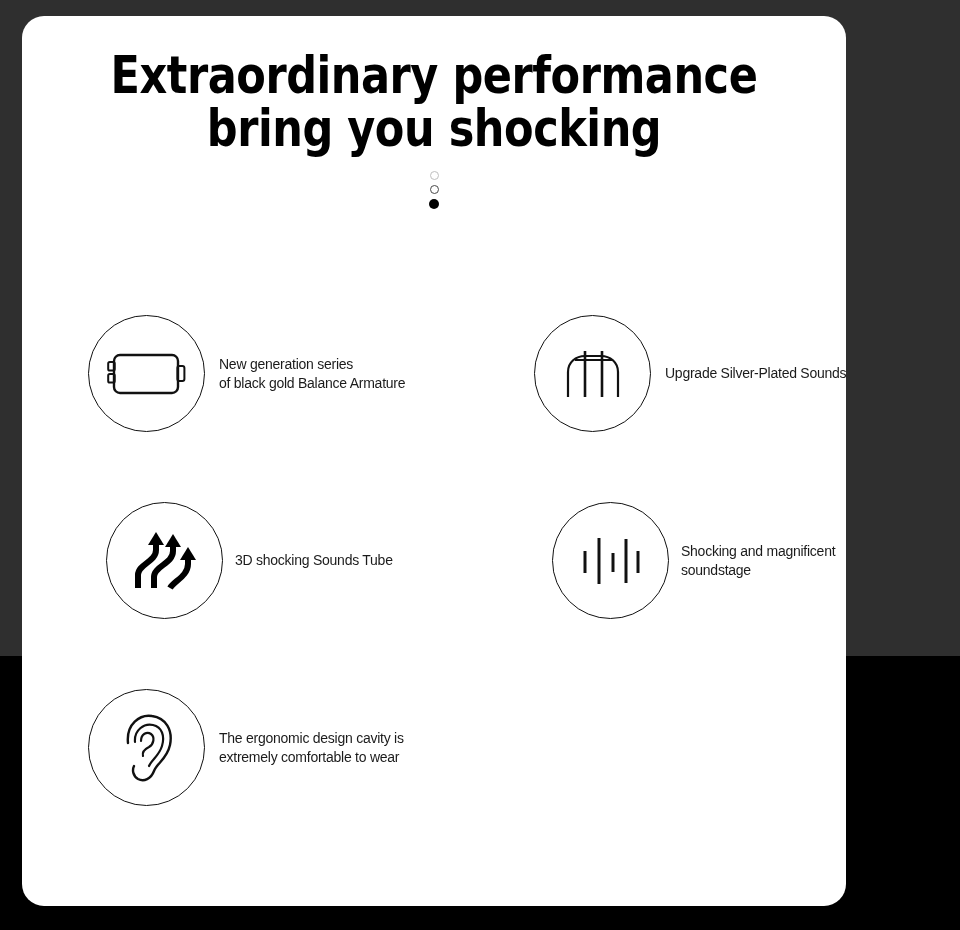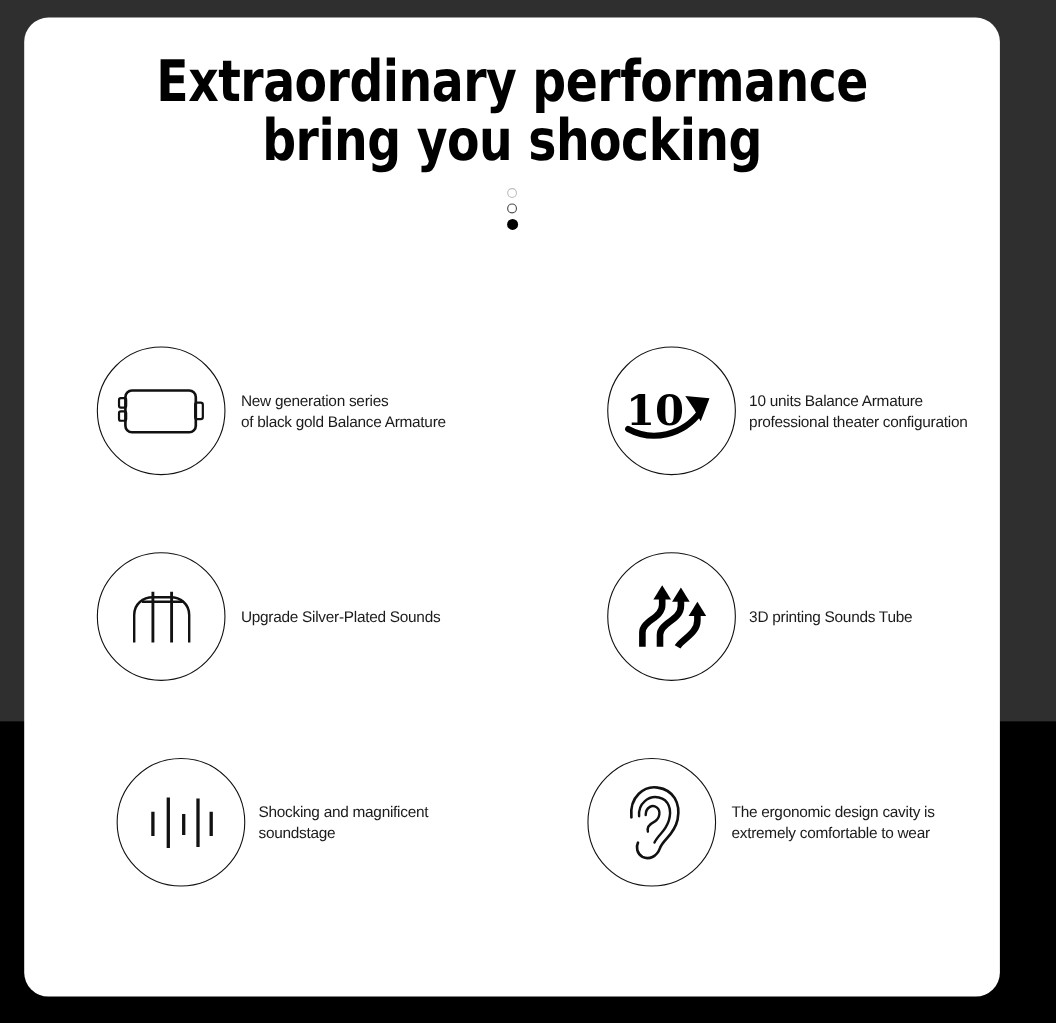--- a/index.html
+++ b/index.html
@@ -36,21 +36,21 @@
     width: 960px;
     height: 274px;
     background: #000000;
   }
 
   
   #card {
     position: absolute;
     left: 22px;
     top: 16px;
-    width: 887px;
+    width: 824px;
     height: 890px;
     background: #ffffff;
     border-radius: 22px;
     overflow: hidden;
   }
 
   
   #heading {
     margin: 0;
     padding-top: 33px;
@@ -159,31 +159,20 @@
             <rect x="9" y="6" width="64" height="38" rx="6" stroke="#111" stroke-width="2.4"></rect>
             <rect x="3.2" y="13" width="6.5" height="8.5" rx="1.6" stroke="#111" stroke-width="2"></rect>
             <rect x="3.2" y="25" width="6.5" height="8.5" rx="1.6" stroke="#111" stroke-width="2"></rect>
             <rect x="72.4" y="17" width="7" height="15" rx="2" stroke="#111" stroke-width="2"></rect>
           </svg>
         </div>
         <div class="feature-text">New generation series
 of black gold Balance Armature</div>
       </div>
 
-      <div class="feature feature-col-right">
-        <div class="icon-circle">
-          <svg width="92" height="56" viewBox="0 0 92 56" xmlns="http://www.w3.org/2000/svg">
-            <text x="4" y="40" font-family="DejaVu Serif, Liberation Serif, serif" font-size="38" font-weight="700" fill="#000">10</text>
-            <path d="M6 44 C28 56, 56 50, 72 28" stroke="#000" stroke-width="5.5" fill="none" stroke-linecap="round"></path>
-            <path d="M58 14 L80 16 L72 37 L66 26 Z" fill="#000"></path>
-          </svg>
-        </div>
-        <div class="feature-text">10 units Balance Armature
-professional theater configuration</div>
-      </div>
 
       <div class="feature feature-col-left">
         <div class="icon-circle">
           <svg width="60" height="54" viewBox="0 0 60 54" fill="none" xmlns="http://www.w3.org/2000/svg">
             <path d="M5 50 L5 25 C5 15, 13 9, 22 9 L38 9 C47 9, 55 15, 55 25 L55 50" stroke="#111" stroke-width="2.2"></path>
             <line x1="22" y1="4" x2="22" y2="50" stroke="#111" stroke-width="2.6"></line>
             <line x1="39" y1="4" x2="39" y2="50" stroke="#111" stroke-width="2.6"></line>
             <line x1="12" y1="13" x2="50" y2="13" stroke="#111" stroke-width="2.2"></line>
           </svg>
         </div>
@@ -196,21 +185,21 @@
             <g stroke="#000" stroke-width="6" fill="none" stroke-linecap="butt">
               <path d="M8 58 L8 45 C8 34, 26 32, 26 20 L26 11"></path>
               <path d="M24 58 L24 47 C24 36, 43 34, 43 21 L43 13"></path>
               <path d="M40 58 C44 51, 58 46, 58 34 L58 26"></path>
             </g>
             <path d="M26 2 L34 15 L18 15 Z" fill="#000"></path>
             <path d="M43 4 L51 17 L35 17 Z" fill="#000"></path>
             <path d="M58 17 L66 30 L50 30 Z" fill="#000"></path>
           </svg>
         </div>
-        <div class="feature-text">3D printing Sounds Tube</div>
+        <div class="feature-text">3D shocking Sounds Tube</div>
       </div>
 
       <div class="feature feature-col-right">
         <div class="icon-circle">
           <svg width="62" height="58" viewBox="0 0 62 58" xmlns="http://www.w3.org/2000/svg">
             <g stroke="#111" stroke-width="3" stroke-linecap="butt">
               <line x1="5" y1="19" x2="5" y2="41"></line>
               <line x1="19" y1="6" x2="19" y2="52"></line>
               <line x1="33" y1="21" x2="33" y2="40"></line>
               <line x1="46" y1="7" x2="46" y2="51"></line>

